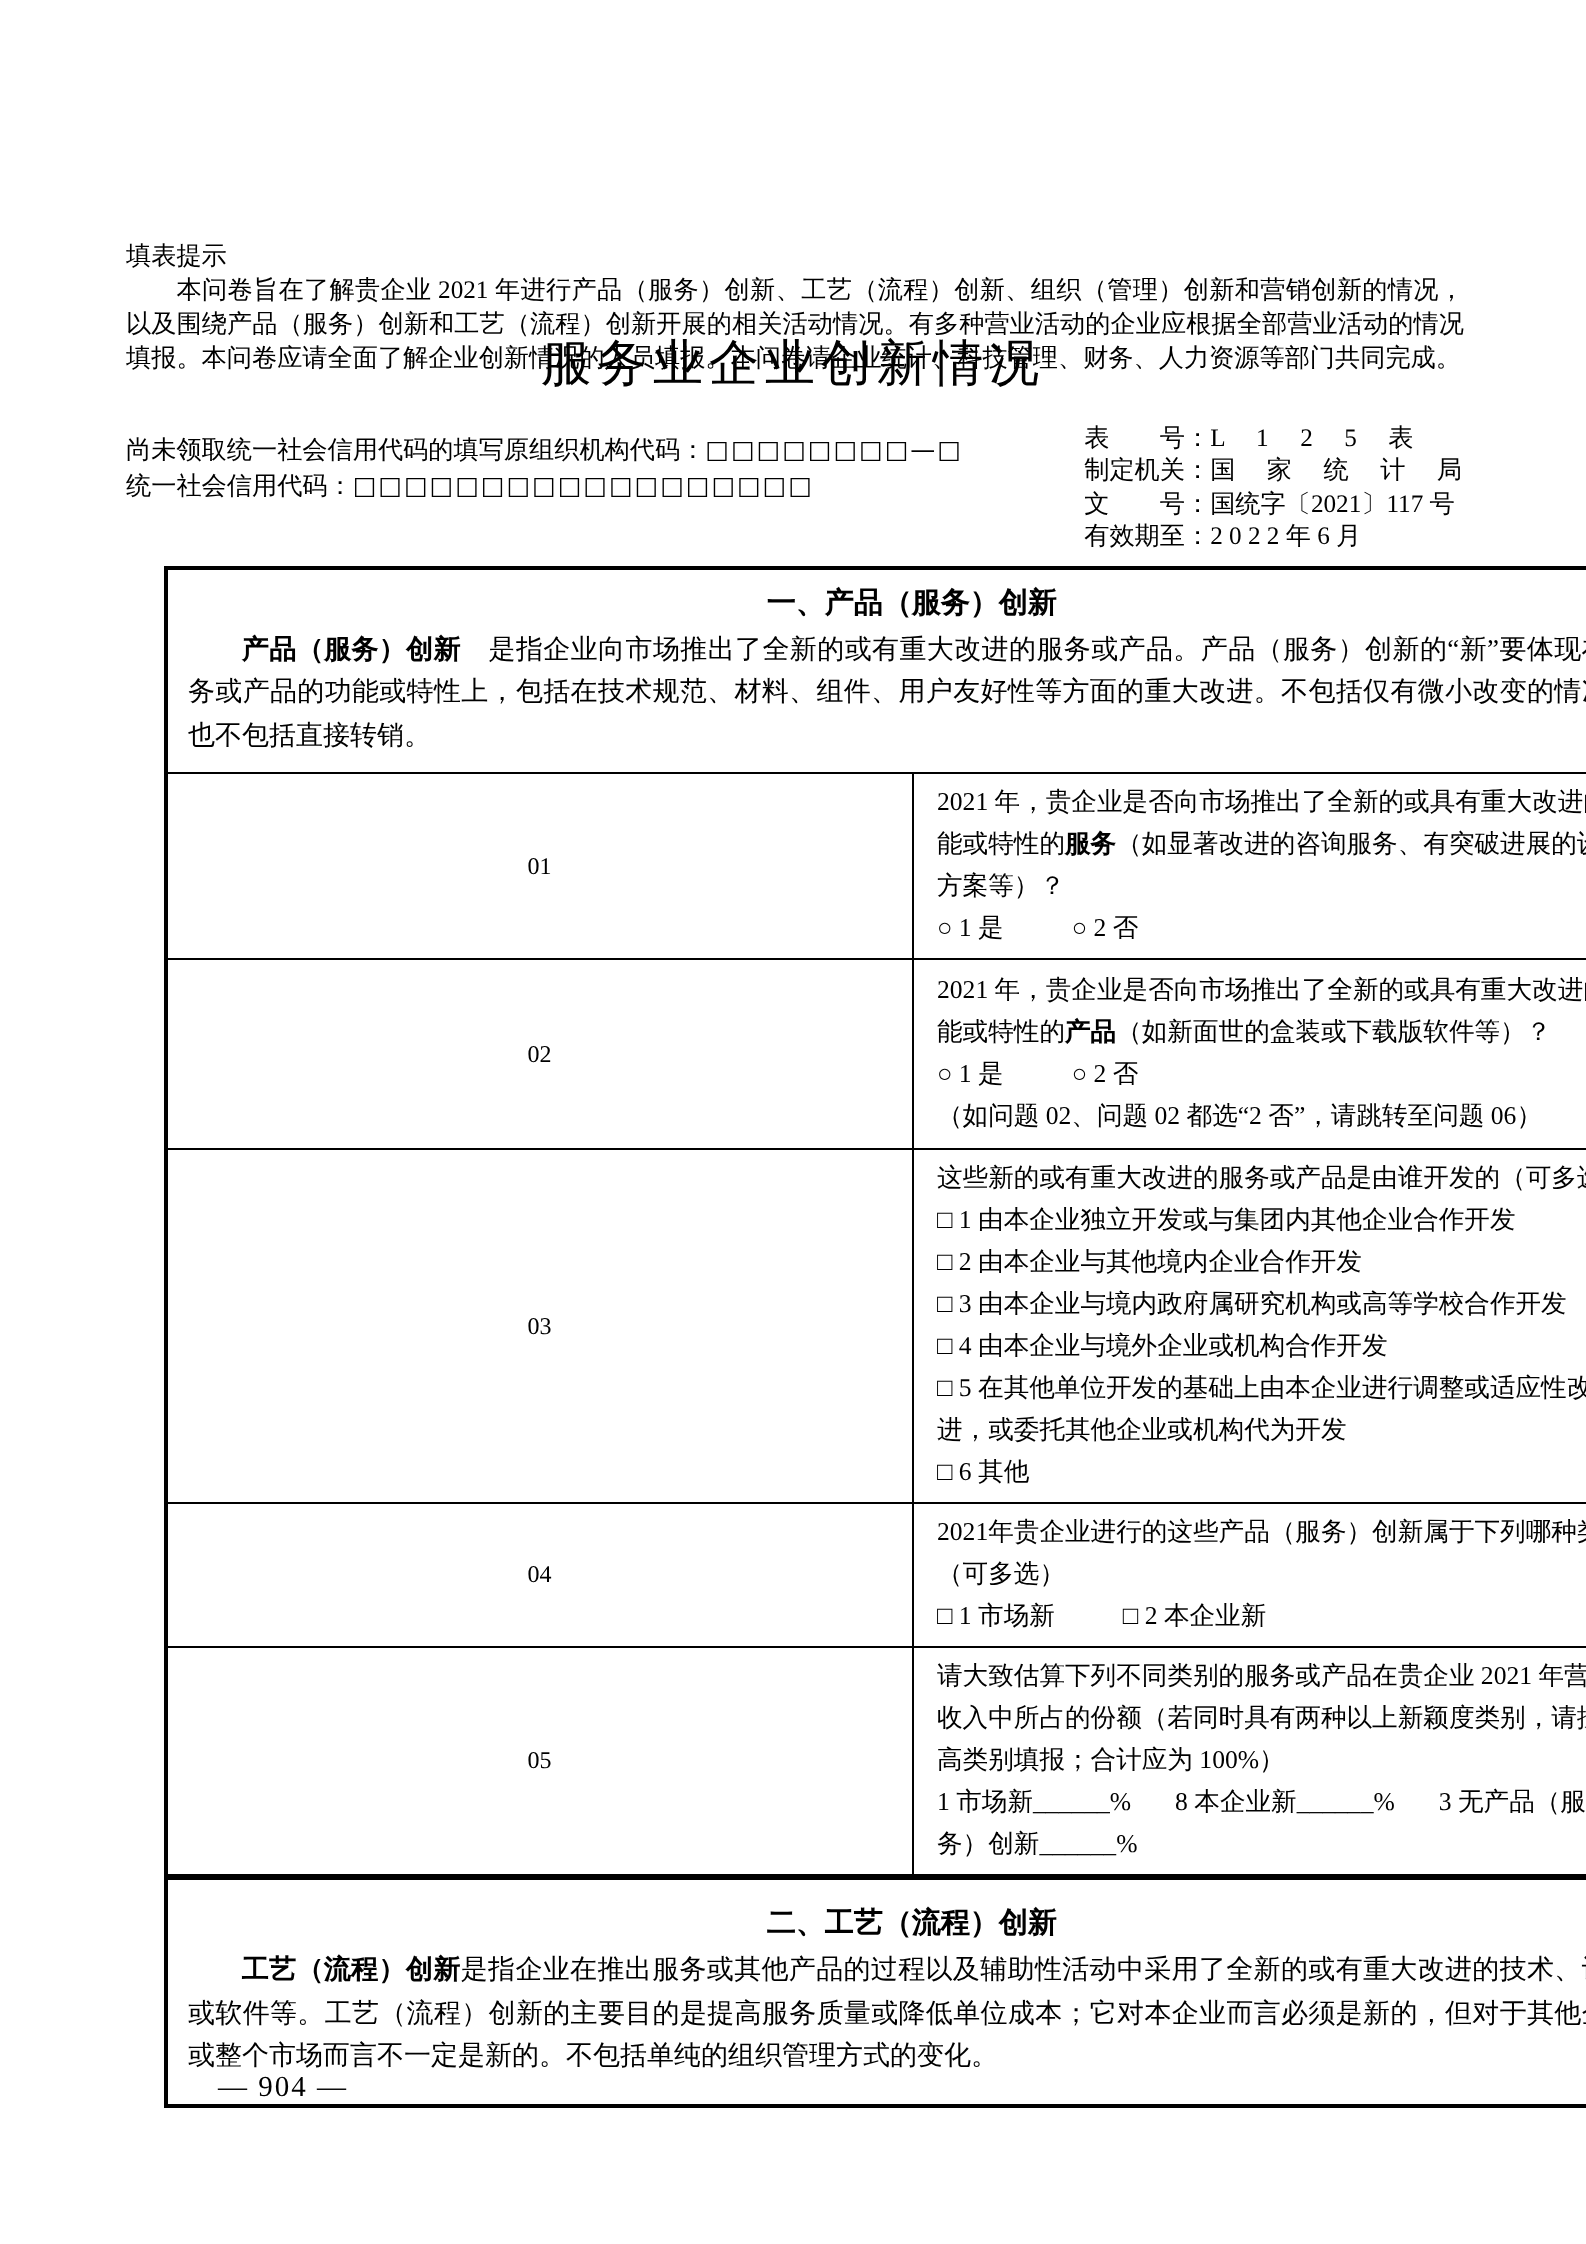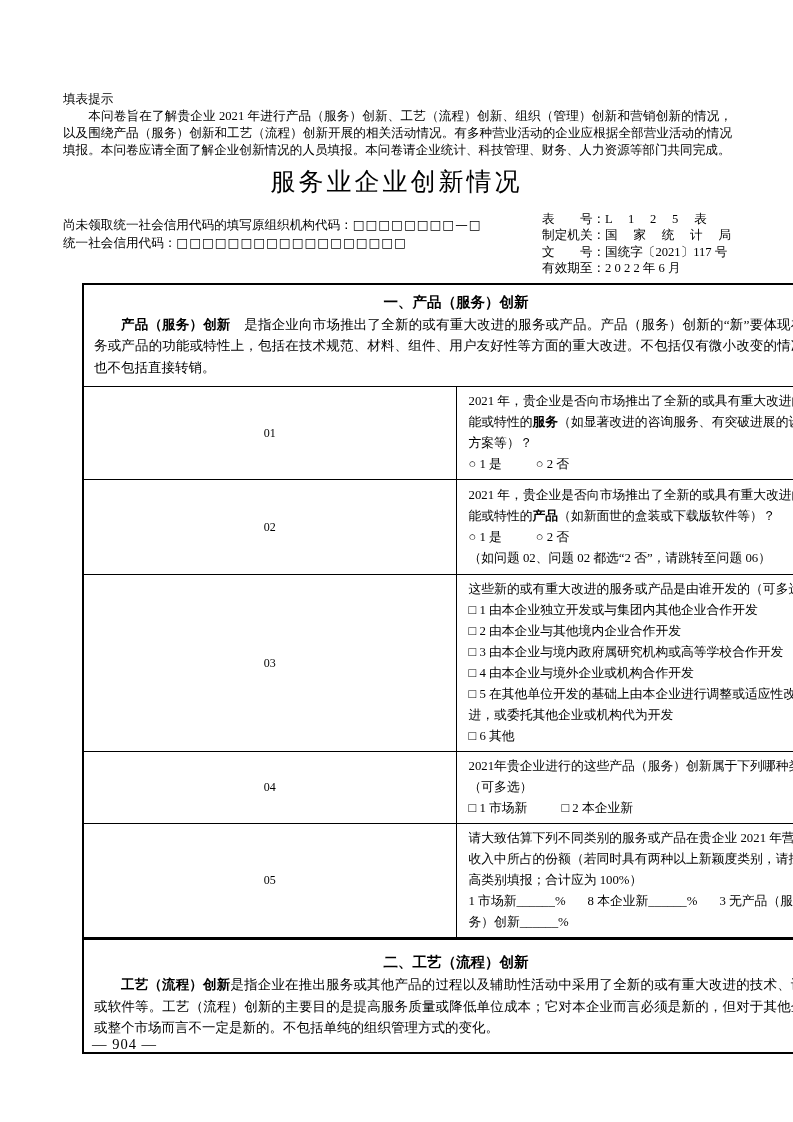--- a/index.html
+++ b/index.html
@@ -4,21 +4,21 @@
 <style>
   html,body{margin:0;padding:0;}
   body{
     width:793px;height:1122px;
     background:#ffffff;color:#000;
     font-family:"Liberation Serif","DejaVu Serif",serif;
     position:relative;overflow:hidden;
   }
   .notice{position:absolute;left:63px;top:91px;width:669px;
     font-size:12.6px;line-height:17px;text-align:justify;}
-  .notice .notice-title{display:block;}
+  .notice .notice-title{display:block;margin-top:29px;}
   .notice p{margin:0;text-indent:2em;}
   .main-title{position:absolute;left:0;top:165px;width:100%;
     text-align:center;font-size:25px;letter-spacing:3px;font-weight:normal;margin:0;}
   .meta{position:absolute;left:63px;top:211px;width:668px;font-size:12.6px;}
   .meta-left{position:absolute;left:0;top:5px;width:440px;line-height:18px;}
   .meta-left .line{white-space:nowrap;}
   .boxes{font-family:"DejaVu Sans","Liberation Sans",sans-serif;font-size:12.5px;letter-spacing:1px;}
   .year-val{font-weight:bold;margin-left:112px;letter-spacing:3px;}
   .year-unit{margin-left:32px;}
   .meta-right{position:absolute;right:0;top:0;line-height:16.4px;text-align:left;}
@@ -31,21 +31,21 @@
   td.sec-head{padding:5px 10px 6px 10px;}
   .sec-title{text-align:center;font-weight:bold;font-size:14.5px;line-height:20px;margin:0 0 2px 0;}
   .sec-intro{font-size:13.5px;line-height:21.5px;text-align:justify;text-indent:2em;margin:0;}
   td.qnum{width:37px;text-align:center;font-size:12px;
     font-family:"Liberation Serif","DejaVu Serif",serif;}
   td.qbody{padding:4px 10px 4px 12px;font-size:12.8px;line-height:21px;}
   .qline{display:block;}
   .opts .opt{margin-right:34px;}
   .fill .fitem{margin-right:22px;}
   b.inline{font-weight:bold;margin-top:38px;}
-  .footer{position:absolute;left:92px;top:1036px;font-size:14.5px;letter-spacing:1px;}
+  .footer{position:absolute;left:109px;top:1036px;font-size:14.5px;letter-spacing:1px;}
 </style>
 </head>
 <body>
 
 <div class="notice">
   <span class="notice-title">填表提示</span>
   <p>本问卷旨在了解贵企业 2021 年进行产品（服务）创新、工艺（流程）创新、组织（管理）创新和营销创新的情况，以及围绕产品（服务）创新和工艺（流程）创新开展的相关活动情况。有多种营业活动的企业应根据全部营业活动的情况填报。本问卷应请全面了解企业创新情况的人员填报。本问卷请企业统计、科技管理、财务、人力资源等部门共同完成。</p>
 </div>
 
 <h1 class="main-title">服务业企业创新情况</h1>

